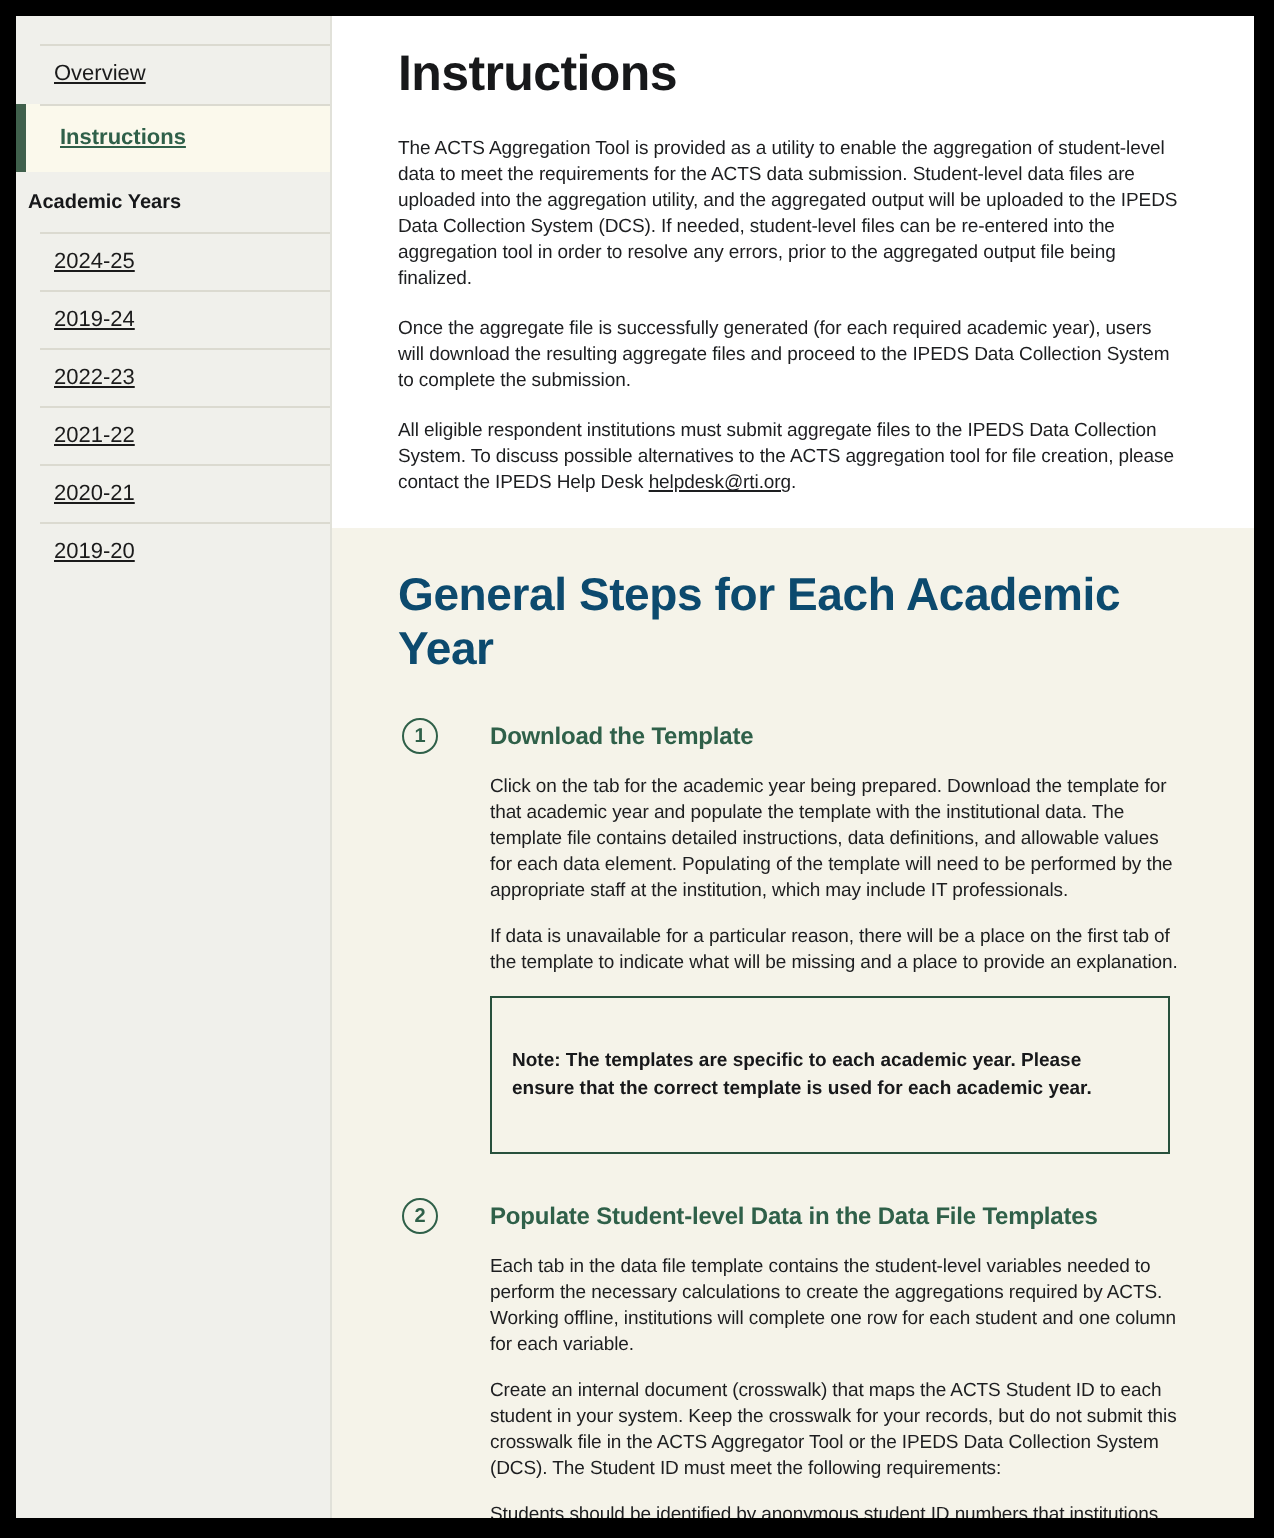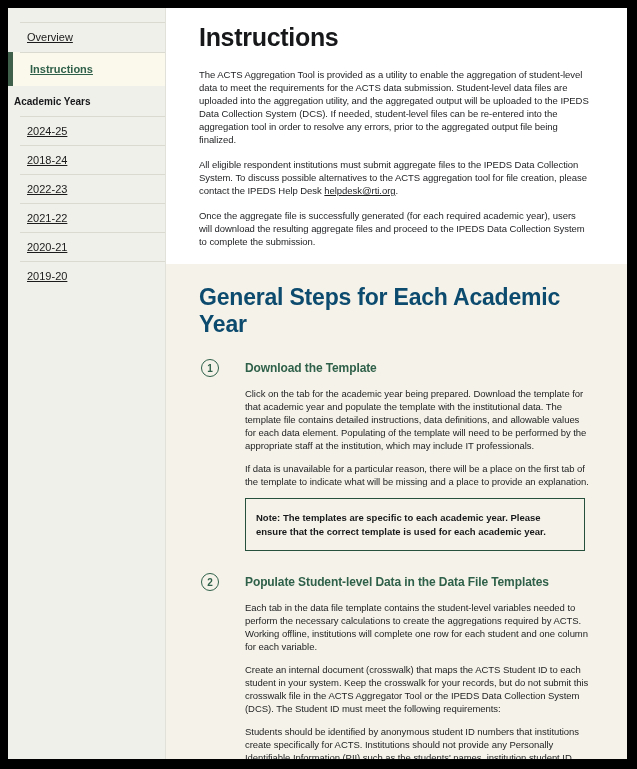--- a/index.html
+++ b/index.html
@@ -79,21 +79,21 @@
     margin-top:-2px;
   }
   .step-body { flex:1; min-width:0; }
   .step-title {
     color:#2f6049; font-size:12px; font-weight:bold;
     margin-bottom:12px; letter-spacing:-0.1px;
   }
   .step-p { font-size:9.5px; line-height:13px; margin-bottom:10px; letter-spacing:-0.05px; }
   .note-box {
     border:1.5px solid #27503c;
-    padding:12px 10px;
+    padding:25px 10px;
     margin:2px 6px 0 0;
     font-size:9.5px; line-height:13.5px; font-weight:bold;
     color:#17181a;
   }
   .step-bullets { margin:9px 0 0 5px; padding-left:9px; list-style:disc; }
   .step-bullets li {
     font-size:9.5px; line-height:13px; margin-bottom:2.5px;
     padding-left:3px; letter-spacing:-0.05px;
   }
 </style>
@@ -101,35 +101,35 @@
 <body>
 
 <div class="frame">
 
   <aside class="sidebar">
     <a class="side-item">Overview</a>
     <a class="side-item active">Instructions</a>
     <div class="side-heading">Academic Years</div>
     <nav id="year-list">
         <a class="side-item year-link">2024-25</a>
-        <a class="side-item year-link">2018-24</a>
+        <a class="side-item year-link">2019-24</a>
         <a class="side-item year-link">2022-23</a>
         <a class="side-item year-link">2021-22</a>
         <a class="side-item year-link">2020-21</a>
         <a class="side-item year-link">2019-20</a>
       </nav>
   </aside>
 
   <main class="main">
 
     <section class="intro-section">
       <h1>Instructions</h1>
       <p class="body-p">The ACTS Aggregation Tool is provided as a utility to enable the aggregation of student-level data to meet the requirements for the ACTS data submission. Student-level data files are uploaded into the aggregation utility, and the aggregated output will be uploaded to the IPEDS Data Collection System (DCS). If needed, student-level files can be re-entered into the aggregation tool in order to resolve any errors, prior to the aggregated output file being finalized.</p>
+      <p class="body-p">Once the aggregate file is successfully generated (for each required academic year), users will download the resulting aggregate files and proceed to the IPEDS Data Collection System to complete the submission.</p>
       <p class="body-p"><span>All eligible respondent institutions must submit aggregate files to the IPEDS Data Collection System. To discuss possible alternatives to the ACTS aggregation tool for file creation, please contact the IPEDS Help Desk </span><a class="mail-link">helpdesk@rti.org</a><span>.</span></p>
-      <p class="body-p">Once the aggregate file is successfully generated (for each required academic year), users will download the resulting aggregate files and proceed to the IPEDS Data Collection System to complete the submission.</p>
     </section>
 
     <section class="steps-section">
       <h2>General Steps for Each Academic Year</h2>
       <div id="steps">
           <div class="step">
             <div class="step-badge">1</div>
             <div class="step-body">
               <h3 class="step-title">Download the Template</h3>
               <p class="step-p">Click on the tab for the academic year being prepared. Download the template for that academic year and populate the template with the institutional data. The template file contains detailed instructions, data definitions, and allowable values for each data element. Populating of the template will need to be performed by the appropriate staff at the institution, which may include IT professionals.</p>

